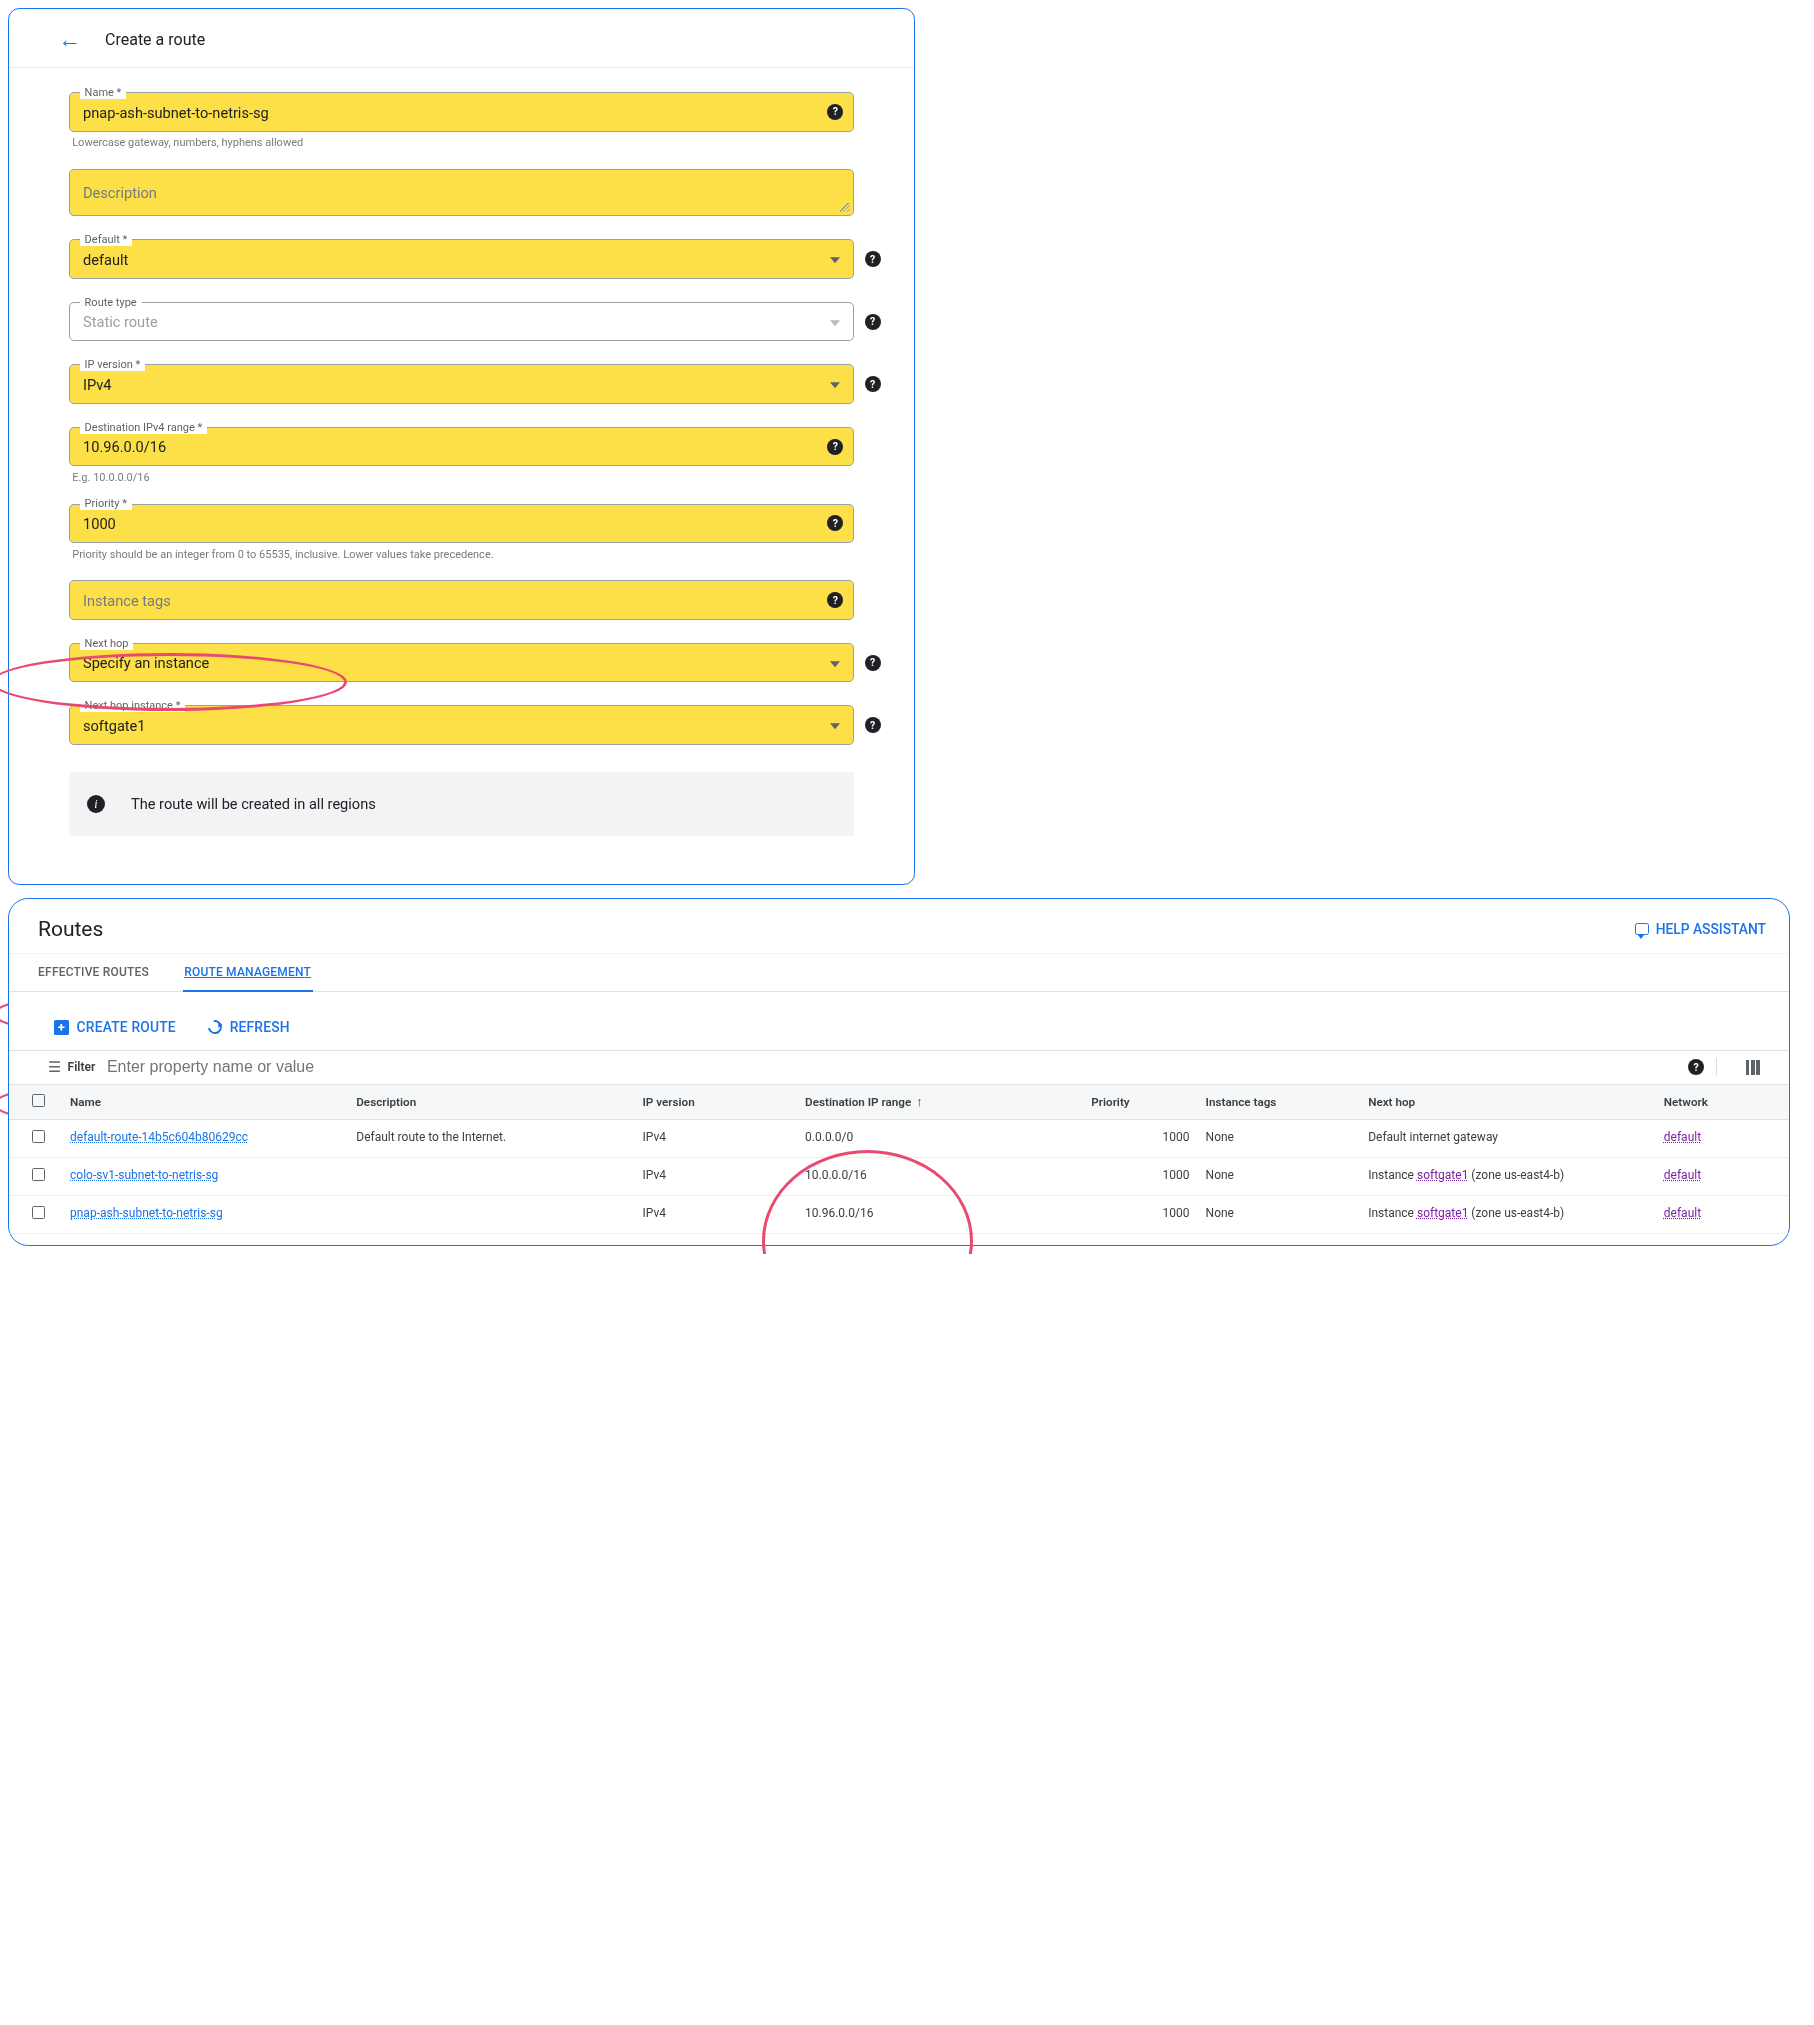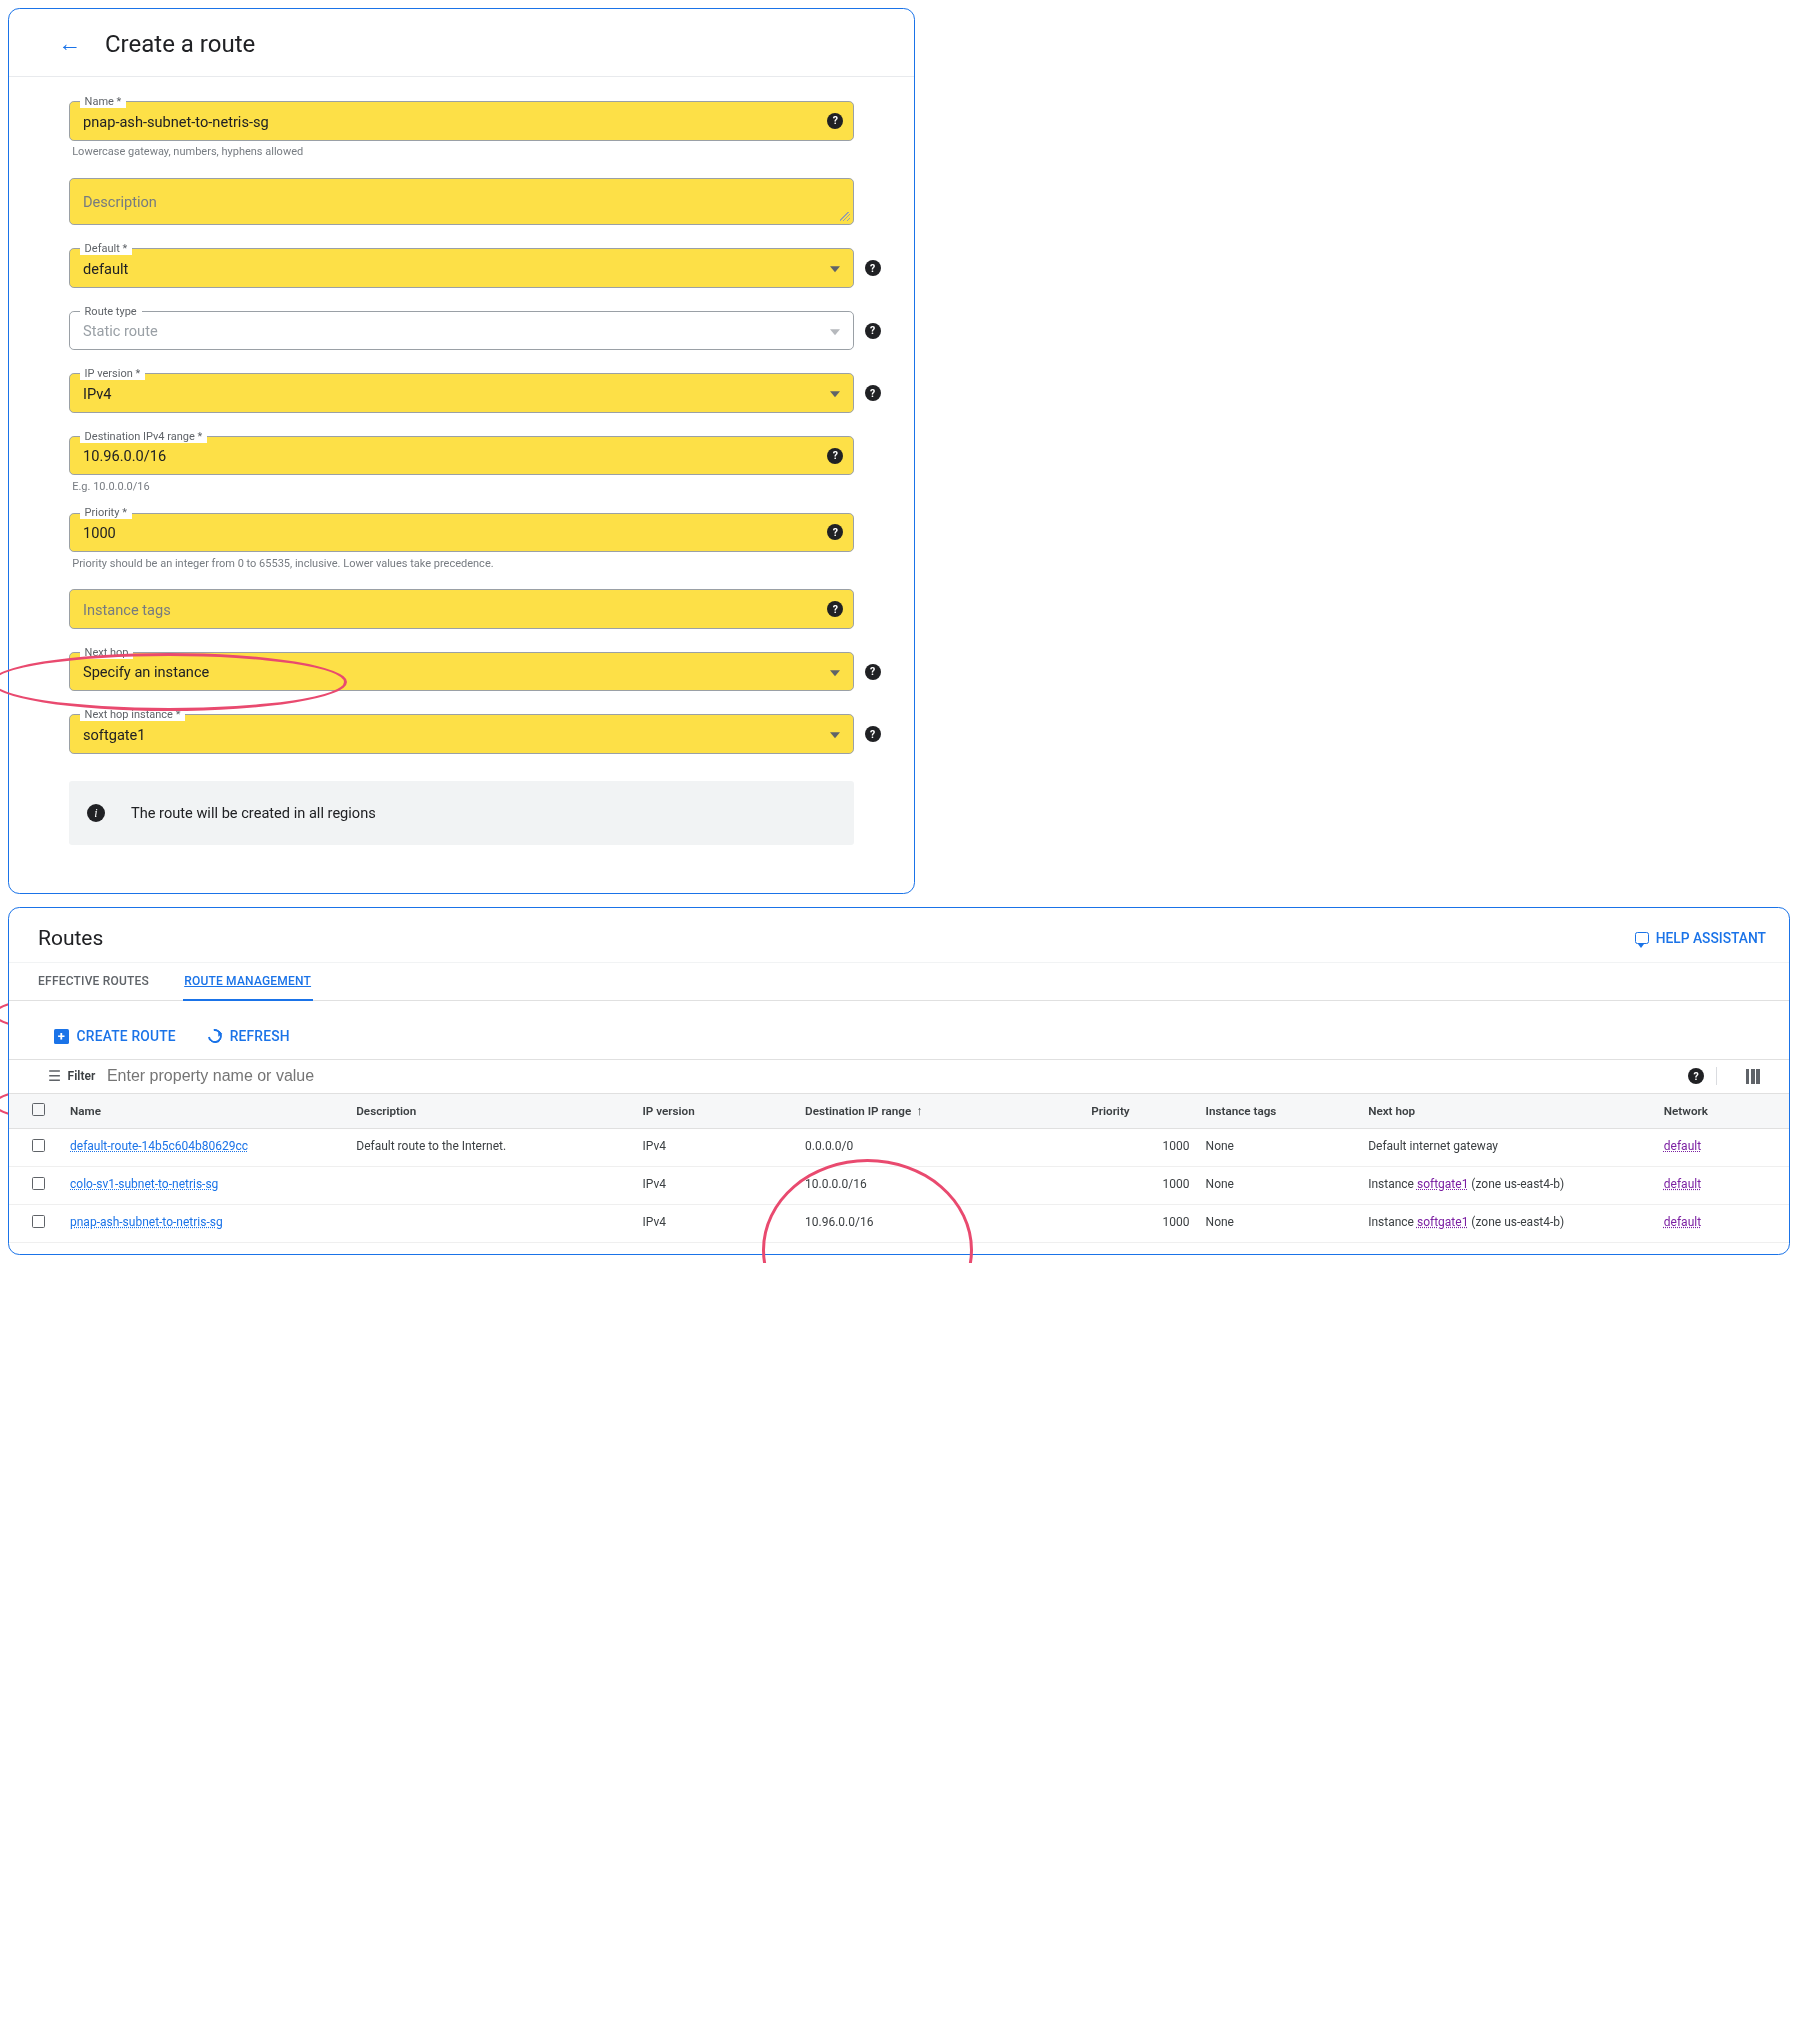--- a/index.html
+++ b/index.html
@@ -12,24 +12,24 @@
     width: 1815px;
   }
   .panel {
     position: relative;
     border: 1.6px solid #1a73e8;
     border-radius: 11.3px;
     background: #fff;
     overflow: visible;
   }
   #panel-create { width: 907px; margin: 8px; }
-  #panel-routes { width: 1782px; margin: 13px 8px 8px 8px; }
+  #panel-routes { width: 1782px; margin: 13px 8px 8px 8px; border-radius: 20px; }
   .p-header { display: flex; align-items: center; padding: 21px 32px 18px 49px; border-bottom: 0.8px solid #e8eaed; }
   .back-arrow { color: #1a73e8; font-size: 23px; font-weight: 400; margin-right: 24px; cursor: pointer; line-height: 0.5; }
-  .page-title { font-size: 24px; font-weight: 400; }
+  .page-title { font-size: 16px; font-weight: 400; }
   .form-area { padding: 24px 60px 24px 60px; }
   .field-wrap { position: relative; margin-bottom: 4.9px; }
   .field-box {
     border: 0.8px solid #9aa0a6;
     border-radius: 4.9px;
     padding: 10.5px 39px 9px 13px;
     font-size: 14.6px;
     color: #202124;
     position: relative;
     background: #fde047;

